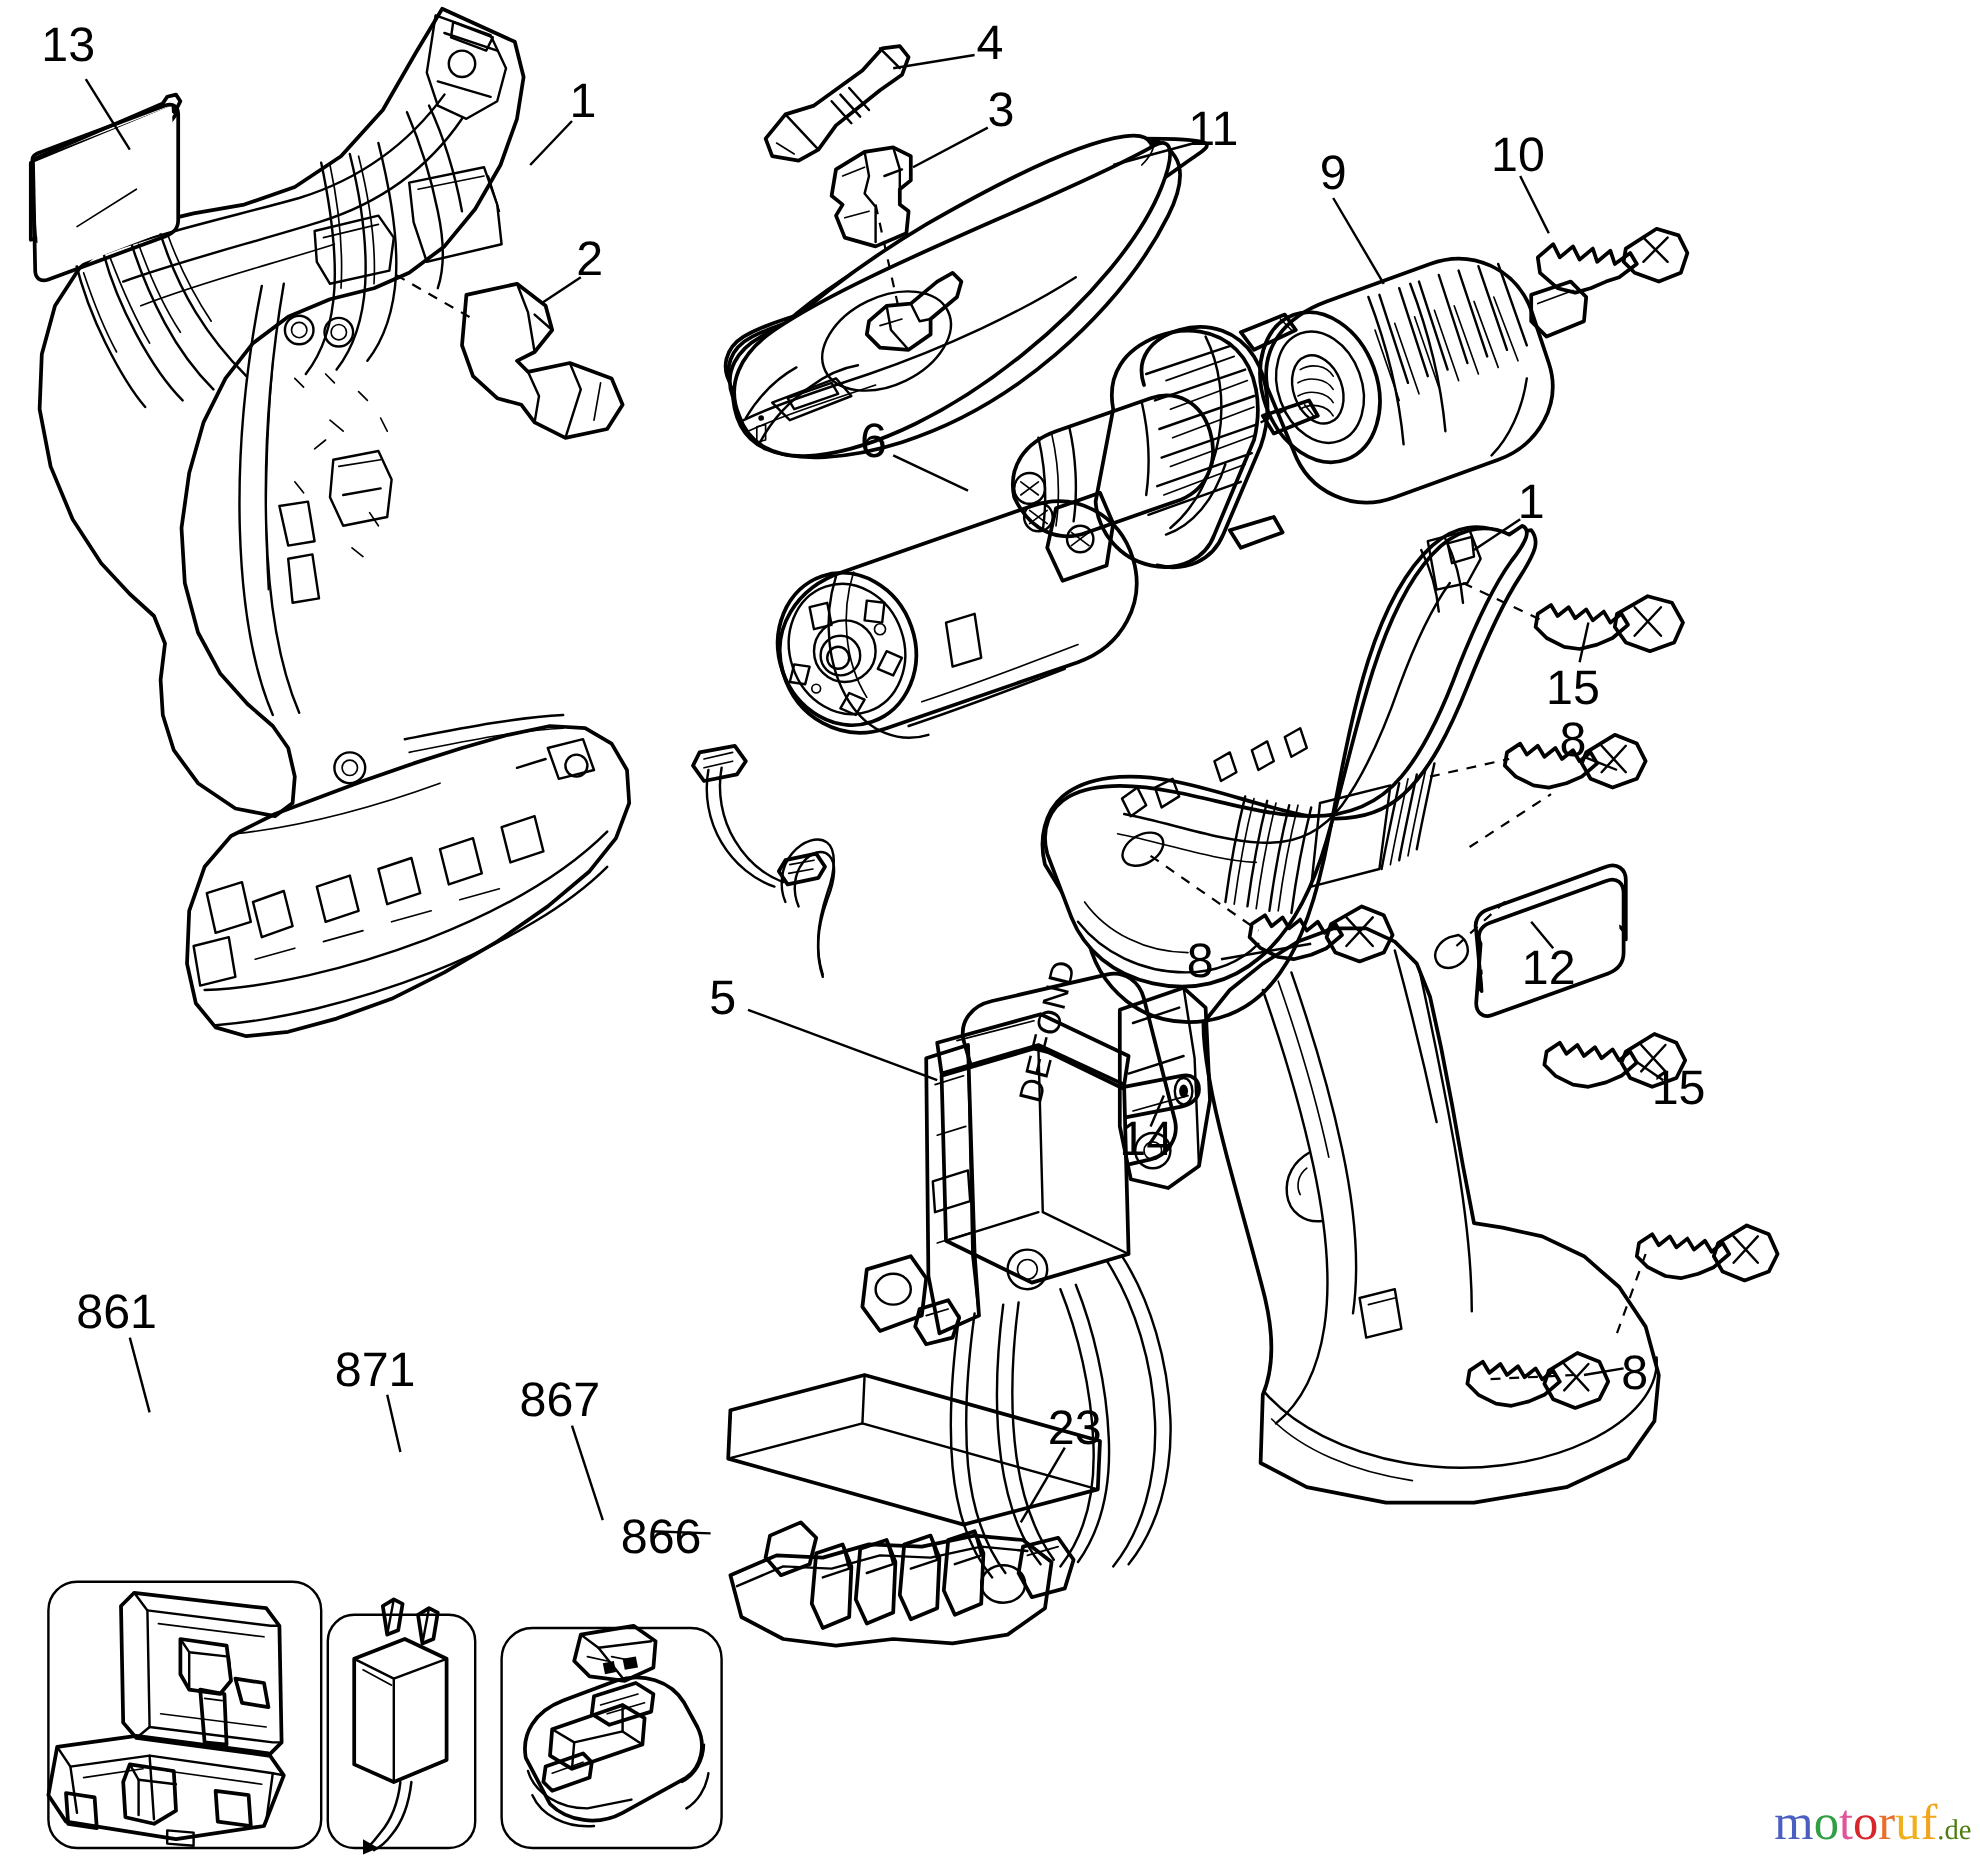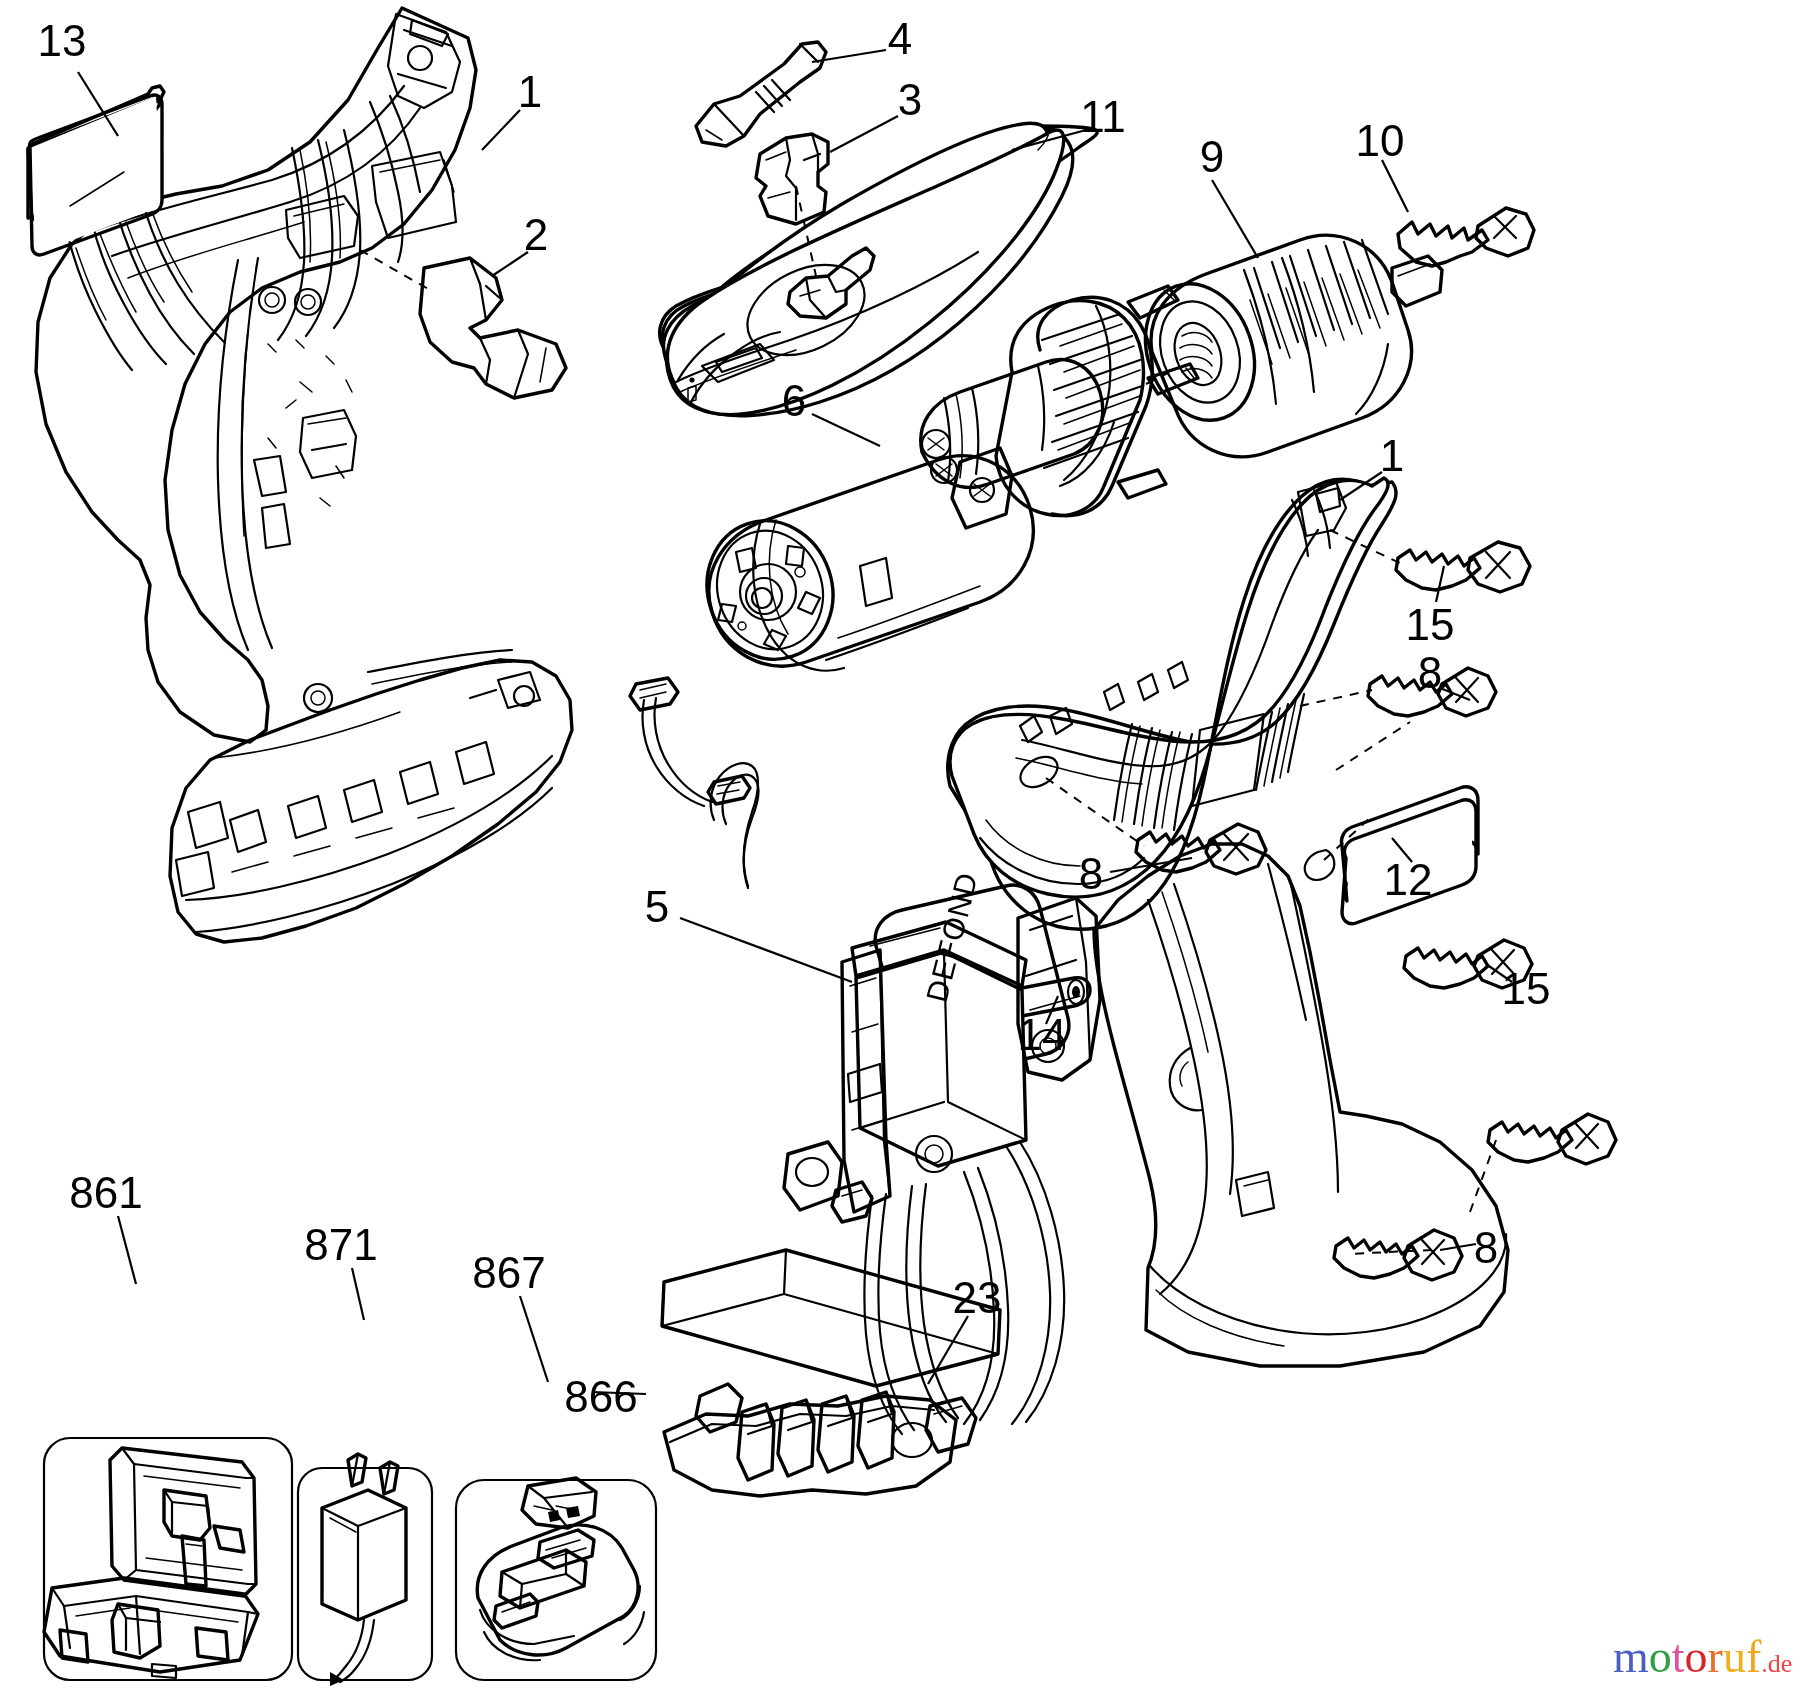--- a/index.html
+++ b/index.html
@@ -736,16 +736,16 @@
     <text class="cal" x="977" y="1301" text-anchor="middle" dominant-baseline="middle">23</text>
     <text class="cal" x="106" y="1196" text-anchor="middle" dominant-baseline="middle">861</text>
     <text class="cal" x="341" y="1248" text-anchor="middle" dominant-baseline="middle">871</text>
     <text class="cal" x="509" y="1276" text-anchor="middle" dominant-baseline="middle">867</text>
     <text class="cal" x="601" y="1400" text-anchor="middle" dominant-baseline="middle">866</text>
   </g>
 </svg>
 
 <div id="watermark" style="position:absolute;left:1613px;top:1634px;font-family:'Liberation Serif',serif;
             font-size:46px;line-height:1;letter-spacing:0px;white-space:nowrap;">
-  <span style="color:#4a5fc1;">m</span><span style="color:#2f9e44;">o</span><span style="color:#e0559a;">t</span><span style="color:#d7262b;">o</span><span style="color:#e8702a;">r</span><span style="color:#efb01f;">u</span><span style="color:#f0a51d;">f</span><span style="color:#ef4444;font-size:26px;">.de</span>
+  <span style="color:#4a5fc1;">m</span><span style="color:#2f9e44;">o</span><span style="color:#e0559a;">t</span><span style="color:#d7262b;">o</span><span style="color:#e8702a;">r</span><span style="color:#efb01f;">u</span><span style="color:#f0a51d;">f</span><span style="color:#4d7c0f;font-size:26px;">.de</span>
 </div>
 
 </div>
 
 </body></html>

